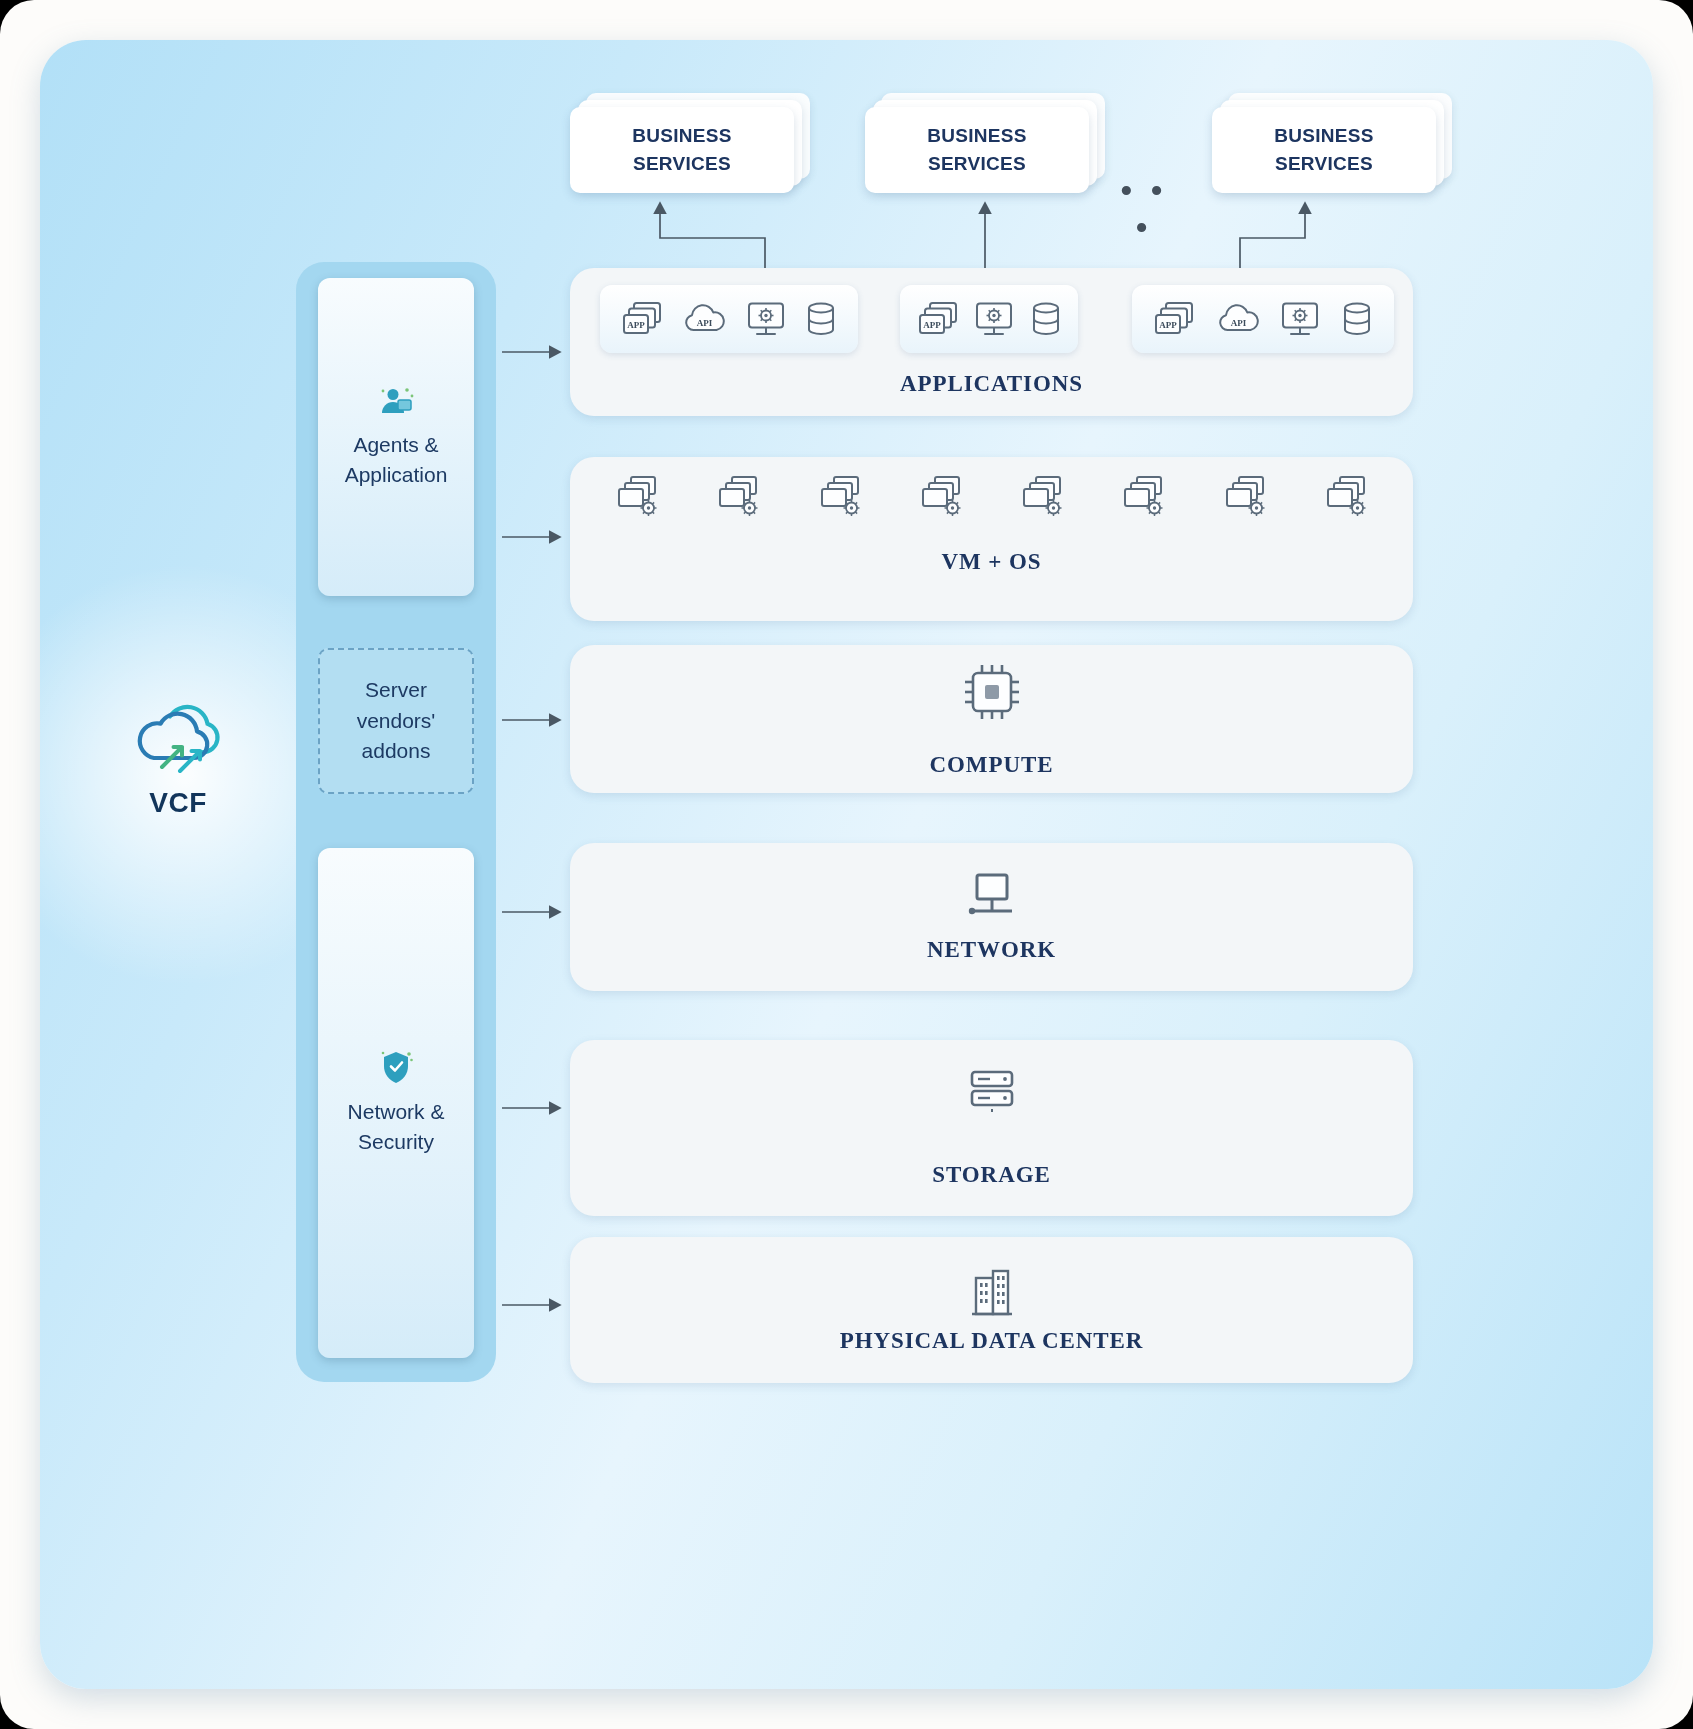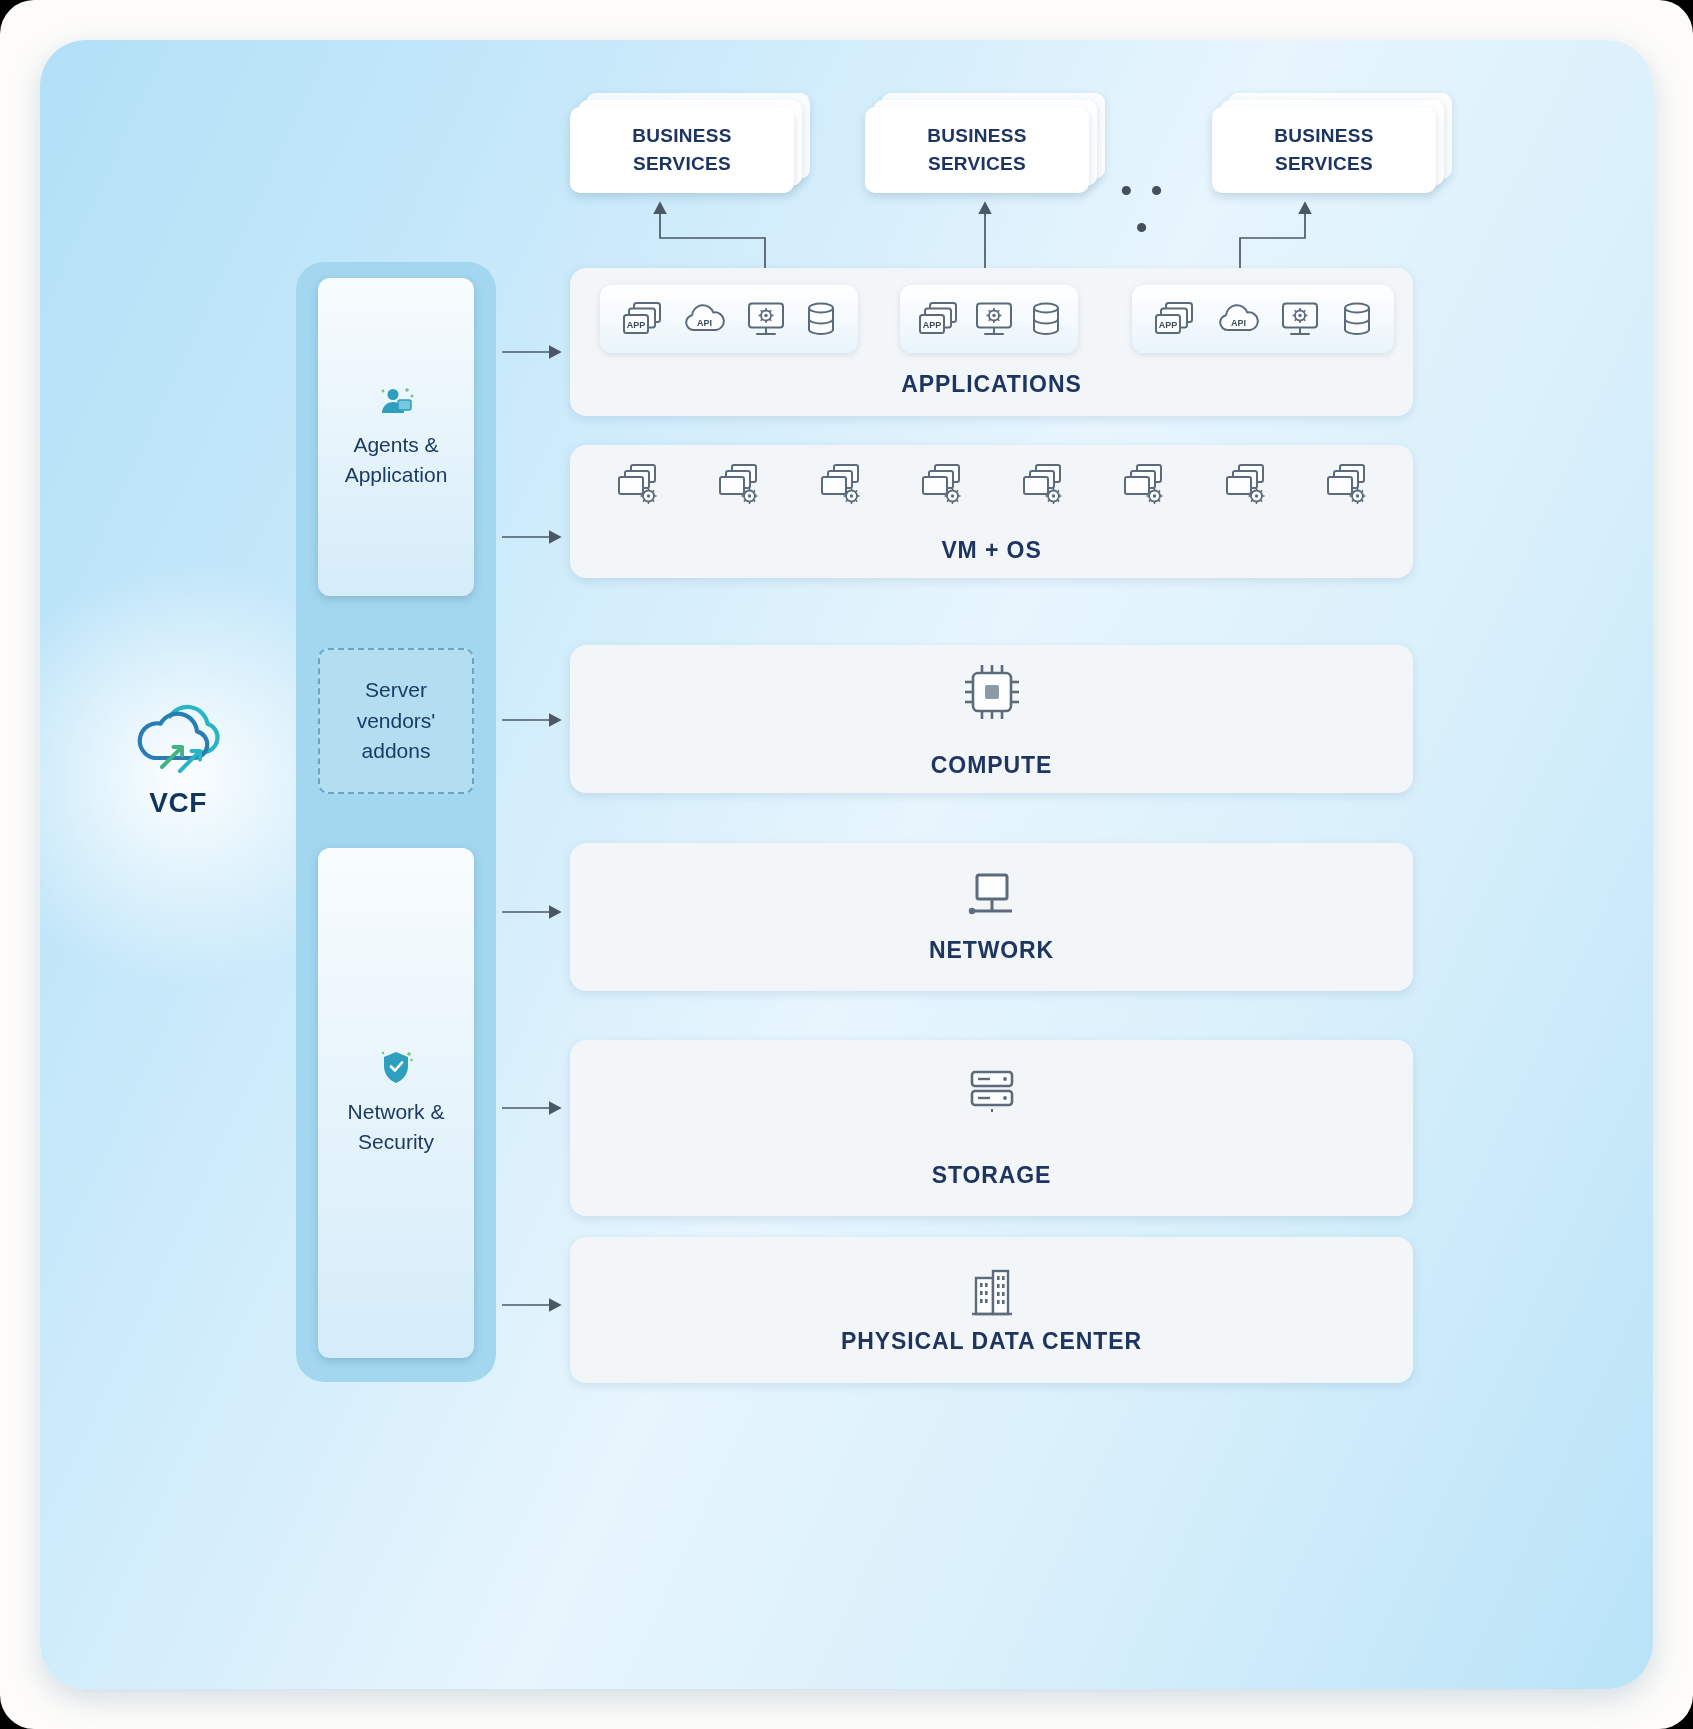--- a/index.html
+++ b/index.html
@@ -85,30 +85,30 @@
   }
   .bs-ellipsis {
     position: absolute; left: 1066px; top: 132px; width: 76px;
     text-align: center; font-size: 32px; font-weight: bold;
     color: #44505c; letter-spacing: 5px; z-index: 3;
   }
 
   
   .layer {
     position: absolute; left: 530px; width: 843px;
-    background: #f3f6f8; border-radius: 16px;
+    background: #f3f6f8; border-radius: 24px;
     box-shadow: 0 3px 10px rgba(60,100,140,0.14);
     display: flex; flex-direction: column; align-items: center; justify-content: center;
-    gap: 8px; z-index: 3;
+    gap: 8px; z-index: 3; font-family: Liberation Serif, serif;
   }
   .layer-label {
     font-size: 23px; font-weight: bold; color: #1d3560; letter-spacing: 0.9px;
   }
   #layer-apps { top: 228px; height: 148px; display: block; }
-  #layer-vm { top: 405px; height: 133px; display: block; padding-left: 32px; }
+  #layer-vm { top: 417px; height: 164px; display: block; padding-left: 32px; }
   #layer-compute { top: 605px; height: 148px; gap: 28px; }
   #layer-network { top: 803px; height: 148px; }
   #layer-storage { top: 1000px; height: 176px; gap: 48px; }
   #layer-physical { top: 1197px; height: 146px; }
 
   .icon-group {
     position: absolute; top: 17px; height: 68px;
     background: linear-gradient(180deg, #ffffff 0%, #e9f4fb 100%);
     border-radius: 12px;
     box-shadow: 0 2px 6px rgba(60,100,140,0.16);

